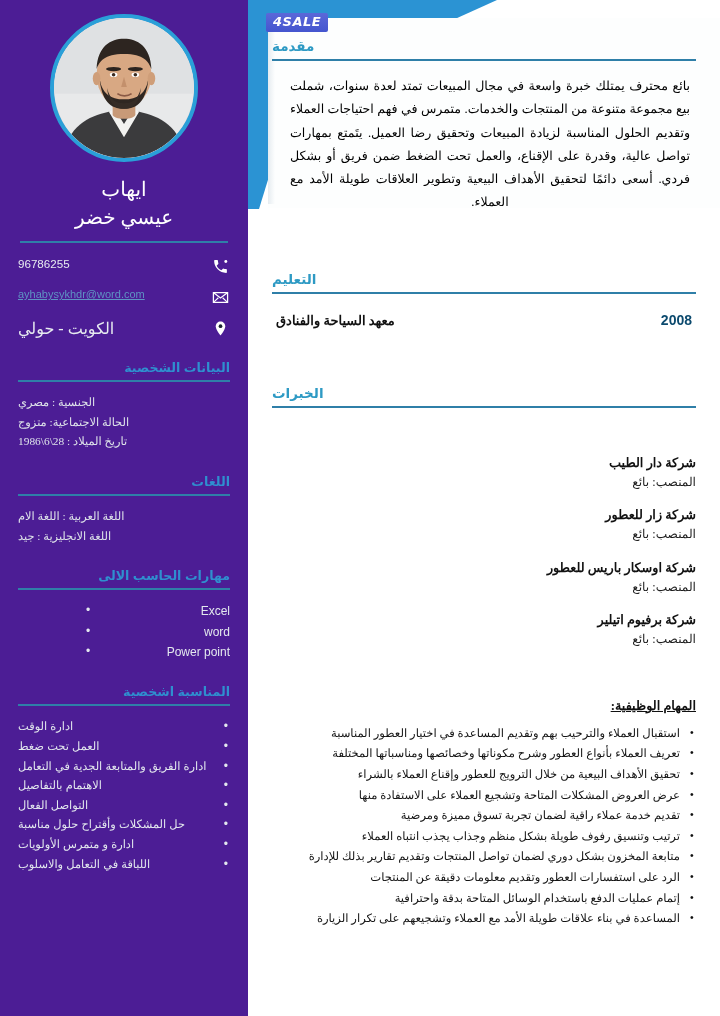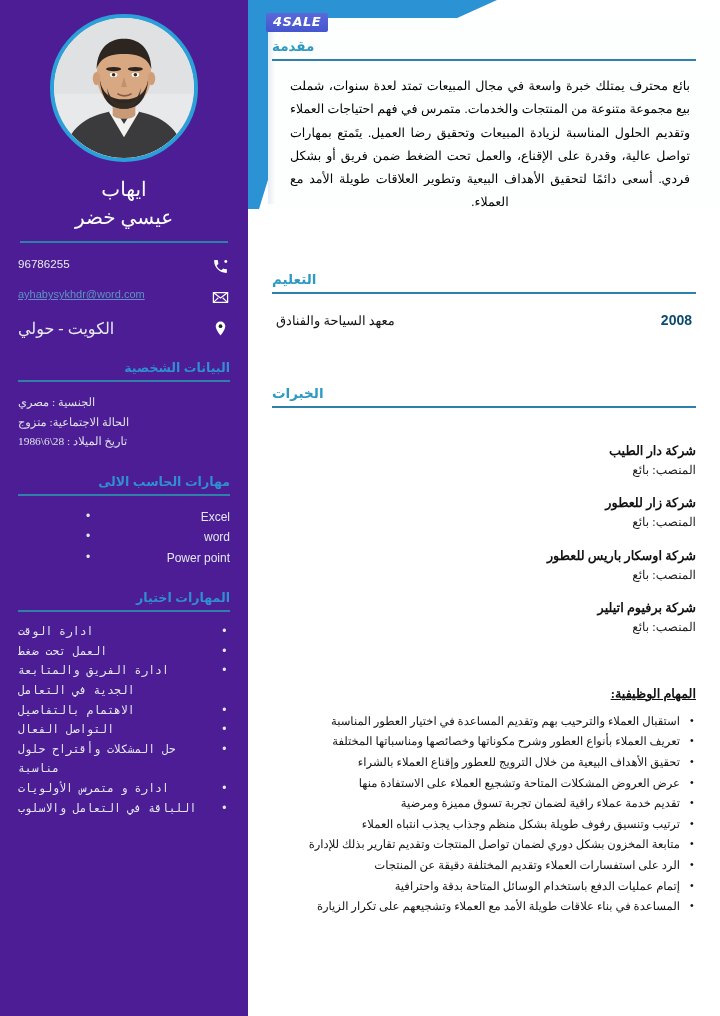--- a/index.html
+++ b/index.html
@@ -127,38 +127,39 @@
   .edu-row {
     display: flex;
     flex-direction: row-reverse;
     justify-content: space-between;
     align-items: baseline;
     padding: 4px 4px 0 4px;
   }
   .edu-school {
     font-family: "Liberation Serif", "DejaVu Serif", serif;
     font-size: 13px;
-    font-weight: normal;
+    font-weight: bold;
     color: #111111;
   }
   .edu-year {
     color: #0c4a6e;
     font-size: 14px;
     font-weight: bold;
     direction: ltr;
   }
 
   
   .exp-entry { margin-bottom: 15px; text-align: right; padding-left: 12px; }
   .exp-company {
     font-family: "Liberation Serif", "DejaVu Serif", serif;
     font-size: 12.8px;
     font-weight: bold;
     color: #111111;
     line-height: 1.5;
+    margin-top: 12px;
   }
   .exp-role {
     font-family: "Liberation Serif", "DejaVu Serif", serif;
     font-size: 12.2px;
     color: #1e1e1e;
     line-height: 1.5;
   }
 
   .duties-title {
     font-family: "Liberation Serif", "DejaVu Serif", serif;
@@ -300,21 +301,21 @@
     padding: 0;
   }
   ul.side-bullets li {
     font-size: 11.4px;
     color: #e3e8ee;
     line-height: 1.72;
     position: relative;
     padding-right: 15px;
     text-align: left;
     direction: rtl;
-    font-family: Liberation Mono, monospace;
+    font-family: Liberation Sans, sans-serif;
   }
   ul.side-bullets li::before {
     content: "•";
     position: absolute;
     right: 2px;
     top: -1px;
     color: #e3e8ee;
     font-size: 12px;
   }
   ul.side-bullets.latin li {
@@ -395,21 +396,21 @@
       <div>
         <div class="duties-title">المهام الوظيفية:</div>
         <ul class="duties">
           <li>استقبال العملاء والترحيب بهم وتقديم المساعدة في اختيار العطور المناسبة</li>
           <li>تعريف العملاء بأنواع العطور وشرح مكوناتها وخصائصها ومناسباتها المختلفة</li>
           <li>تحقيق الأهداف البيعية من خلال الترويج للعطور وإقناع العملاء بالشراء</li>
           <li>عرض العروض المشكلات المتاحة وتشجيع العملاء على الاستفادة منها</li>
           <li>تقديم خدمة عملاء راقية لضمان تجربة تسوق مميزة ومرضية</li>
           <li>ترتيب وتنسيق رفوف طويلة بشكل منظم وجذاب يجذب انتباه العملاء</li>
           <li>متابعة المخزون بشكل دوري لضمان تواصل المنتجات وتقديم تقارير بذلك للإدارة</li>
-          <li>الرد على استفسارات العملاء وتقديم المختلفة دقيقة عن المنتجات</li>
+          <li>الرد على استفسارات العطور وتقديم معلومات دقيقة عن المنتجات</li>
           <li>إتمام عمليات الدفع باستخدام الوسائل المتاحة بدقة واحترافية</li>
           <li>المساعدة في بناء علاقات طويلة الأمد مع العملاء وتشجيعهم على تكرار الزيارة</li>
         </ul>
       </div>
 
     </div>
   </div>
 
   <div class="side-col">
 
@@ -498,33 +499,39 @@
     </div>
 
     <div class="side-section">
       <div class="side-sec-title">البيانات الشخصية</div>
       <div class="side-sec-rule"></div>
       <div class="side-line">الجنسية : مصري</div>
       <div class="side-line">الحالة الاجتماعية: متزوج</div>
       <div class="side-line">تاريخ الميلاد :  28\6\1986</div>
     </div>
 
+    <div class="side-section">
+      <div class="side-sec-title">اللغات</div>
+      <div class="side-sec-rule"></div>
+      <div class="side-line">اللغة العربية : اللغة الام</div>
+      <div class="side-line">اللغة الانجليزية : جيد</div>
+    </div>
 
     <div class="side-section">
       <div class="side-sec-title">مهارات الحاسب الالى</div>
       <div class="side-sec-rule"></div>
       <ul class="side-bullets latin">
         <li>Excel</li>
         <li>word</li>
         <li>Power point</li>
       </ul>
     </div>
 
     <div class="side-section">
-      <div class="side-sec-title">المهارات اختيار</div>
+      <div class="side-sec-title">المناسبة اشخصية</div>
       <div class="side-sec-rule"></div>
       <ul class="side-bullets">
         <li>ادارة الوقت</li>
         <li>العمل تحت ضغط</li>
         <li>ادارة الفريق والمتابعة الجدية في التعامل</li>
         <li>الاهتمام بالتفاصيل</li>
         <li>التواصل الفعال</li>
         <li>حل المشكلات وأقتراح حلول مناسبة</li>
         <li>ادارة و متمرس الأولويات</li>
         <li>اللباقة في التعامل والاسلوب</li>

